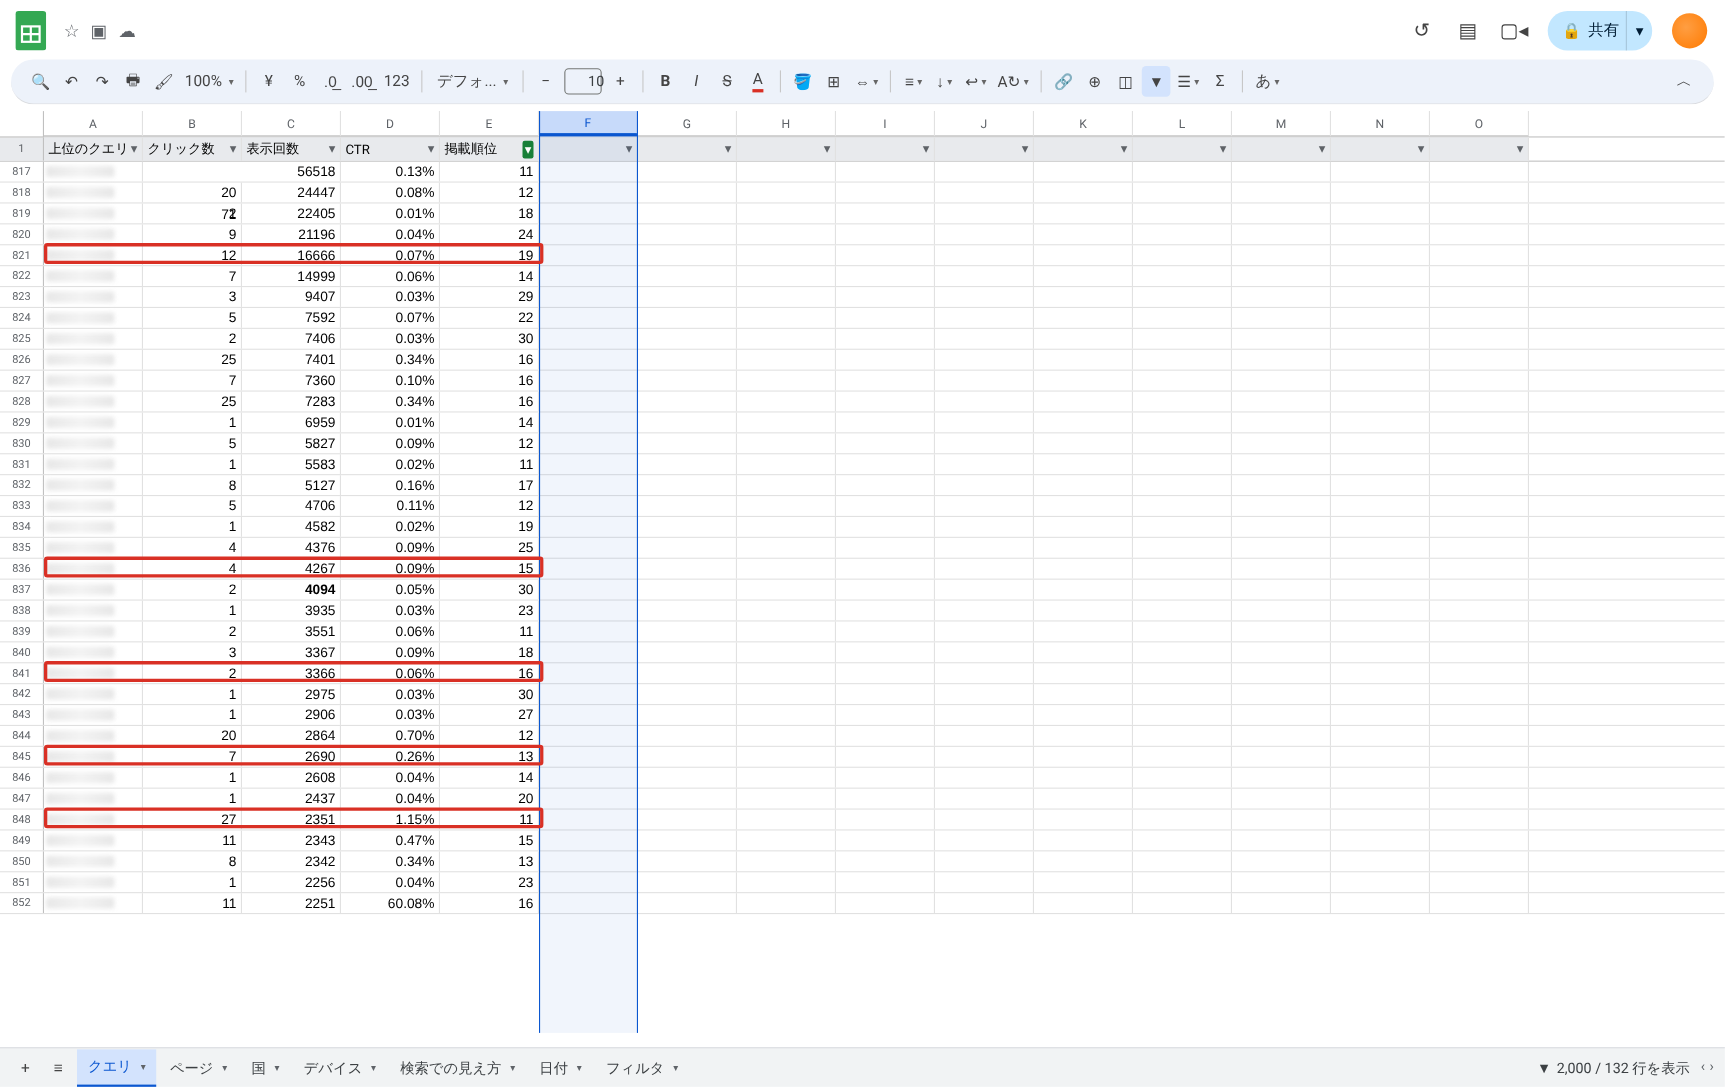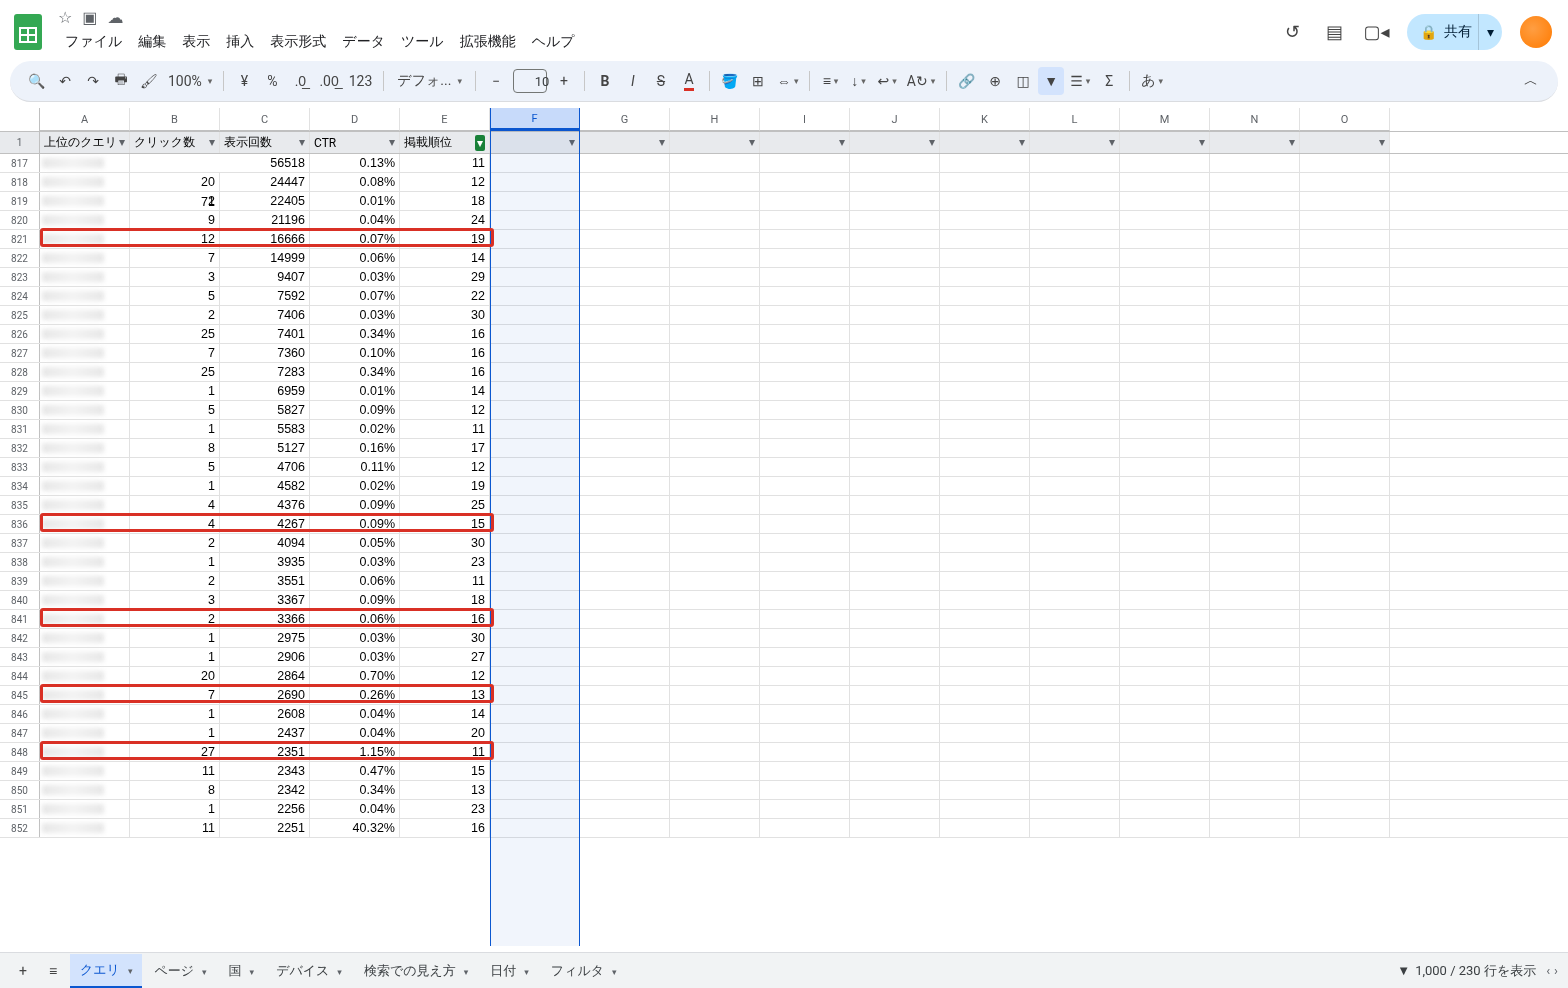--- a/index.html
+++ b/index.html
@@ -80,31 +80,20 @@
           <line x1="6" y1="21" x2="22" y2="21" stroke="#fff" stroke-width="2"></line>
           <line x1="14" y1="14" x2="14" y2="28" stroke="#fff" stroke-width="2"></line>
         </svg>
     </div>
     <div class="title-block">
       <div class="doc-title-row">
         <span class="star">☆</span>
         <span class="move">▣</span>
         <span class="cloud">☁</span>
       </div>
-      <div class="menus" id="menus">
-          <div class="menu-item">ファイル</div>
-          <div class="menu-item">編集</div>
-          <div class="menu-item">表示</div>
-          <div class="menu-item">挿入</div>
-          <div class="menu-item">表示形式</div>
-          <div class="menu-item">データ</div>
-          <div class="menu-item">ツール</div>
-          <div class="menu-item">拡張機能</div>
-          <div class="menu-item">ヘルプ</div>
-        </div>
     </div>
     <div class="title-right">
       <div class="ticon">↺</div>
       <div class="ticon">▤</div>
       <div class="ticon">▢◂</div>
       <div class="share-btn">
         <span>🔒</span>
         <span>共有</span>
         <span class="dd">▾</span>
       </div>
@@ -588,21 +577,21 @@
           <div class="dcell" style="width: 90px;"></div>
           <div class="dcell" style="width: 90px;"></div>
           <div class="dcell" style="width: 90px;"></div>
           <div class="dcell" style="width: 90px;"></div>
           <div class="dcell" style="width: 90px;"></div>
         </div>
         <div class="drow">
           <div class="rownum">837</div>
           <div class="dcell ca blur" style="width: 90px;"></div>
           <div class="dcell" style="width: 90px;">2</div>
-          <div class="dcell" style="width: 90px;">4094</div>
+          <div class="dcell" style="width: 90px; font-weight: bold;">4094</div>
           <div class="dcell" style="width: 90px;">0.05%</div>
           <div class="dcell" style="width: 90px;">30</div>
           <div class="dcell" style="width: 90px;"></div>
           <div class="dcell" style="width: 90px;"></div>
           <div class="dcell" style="width: 90px;"></div>
           <div class="dcell" style="width: 90px;"></div>
           <div class="dcell" style="width: 90px;"></div>
           <div class="dcell" style="width: 90px;"></div>
           <div class="dcell" style="width: 90px;"></div>
           <div class="dcell" style="width: 90px;"></div>
@@ -859,21 +848,21 @@
           <div class="dcell" style="width: 90px;"></div>
           <div class="dcell" style="width: 90px;"></div>
           <div class="dcell" style="width: 90px;"></div>
           <div class="dcell" style="width: 90px;"></div>
         </div>
         <div class="drow">
           <div class="rownum">852</div>
           <div class="dcell ca blur" style="width: 90px;"></div>
           <div class="dcell" style="width: 90px;">11</div>
           <div class="dcell" style="width: 90px;">2251</div>
-          <div class="dcell" style="width: 90px;">40.32%</div>
+          <div class="dcell" style="width: 90px;">60.08%</div>
           <div class="dcell" style="width: 90px;">16</div>
           <div class="dcell" style="width: 90px;"></div>
           <div class="dcell" style="width: 90px;"></div>
           <div class="dcell" style="width: 90px;"></div>
           <div class="dcell" style="width: 90px;"></div>
           <div class="dcell" style="width: 90px;"></div>
           <div class="dcell" style="width: 90px;"></div>
           <div class="dcell" style="width: 90px;"></div>
           <div class="dcell" style="width: 90px;"></div>
           <div class="dcell" style="width: 90px;"></div>
@@ -898,21 +887,21 @@
         <div class="btab">ページ <span class="dd"></span></div>
         <div class="btab">国 <span class="dd"></span></div>
         <div class="btab">デバイス <span class="dd"></span></div>
         <div class="btab">検索での見え方 <span class="dd"></span></div>
         <div class="btab">日付 <span class="dd"></span></div>
         <div class="btab">フィルタ <span class="dd"></span></div>
       </div>
     <div class="botright">
       <div class="filcount">
         <span>▼</span>
-        <span>1,000 / 230 行を表示</span>
+        <span>2,000 / 132 行を表示</span>
       </div>
       <div class="pager">
         <span>‹</span>
         <span>›</span>
       </div>
     </div>
   </div>
 </div>
 
 </body></html>

